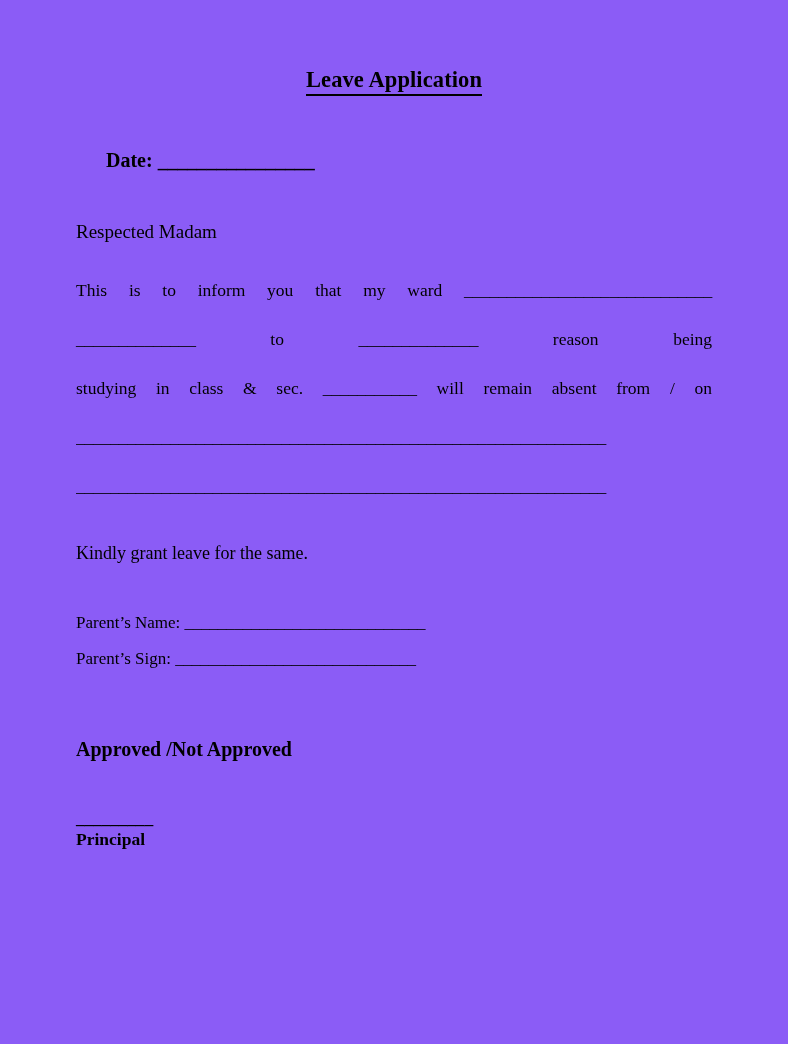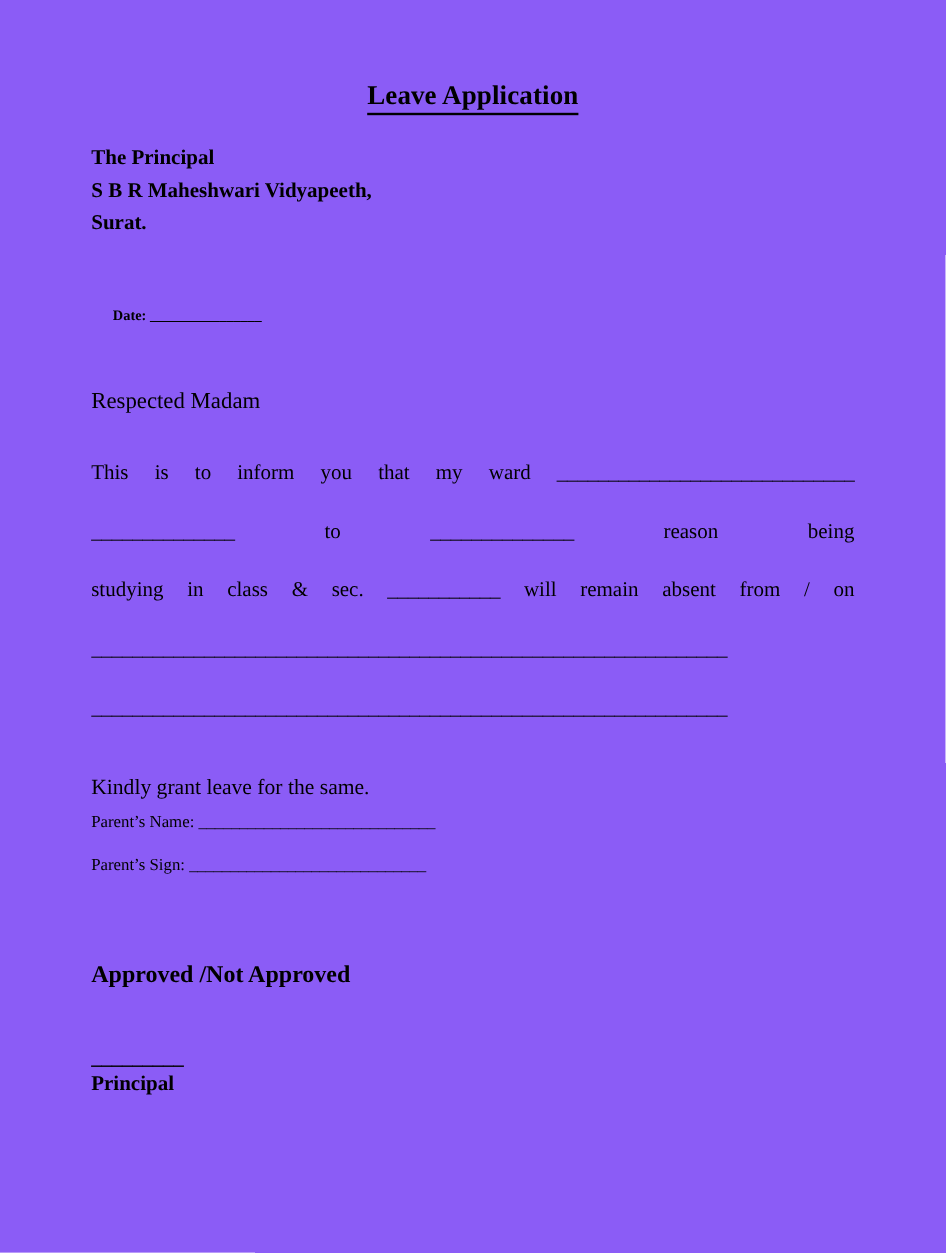--- a/index.html
+++ b/index.html
@@ -48,21 +48,21 @@
   .address-line {
     font-size: 17.5px;
     font-weight: bold;
     line-height: 27px;
     white-space: pre;
   }
 
   
   .date-row {
     margin-top: 28px;
-    font-size: 12px;
+    font-size: 20px;
     font-weight: bold;
     line-height: 24px;
     white-space: pre;
   }
   .date-row .blank {
     font-weight: bold;
     letter-spacing: -0.2px;
   }
 
   
@@ -106,21 +106,22 @@
   }
 
   
   .closing {
     margin-top: 30px;
     font-size: 18px;
     line-height: 24px;
   }
 
   .signature-block {
-    font-size: 14px;
+    margin-top: 40px;
+    font-size: 17px;
     line-height: 36px;
   }
 
   
   .approval {
     margin-top: 60px;
     font-size: 20px;
     font-weight: bold;
     line-height: 24px;
     white-space: pre;
@@ -146,25 +147,20 @@
 </head>
 <body>
 
 <div class="page">
   <div class="content">
 
     <div class="title-block">
       <span class="doc-title">Leave Application</span>
     </div>
 
-    <div class="address-block">
-      <div class="address-line">The Principal</div>
-      <div class="address-line">S B R Maheshwari Vidyapeeth,</div>
-      <div class="address-line">Surat.</div>
-    </div>
 
     <div class="date-row">
       <span>Date:</span><span> </span><span class="blank">________________</span>
     </div>
 
     <div class="salutation">Respected Madam</div>
 
     <div class="body-block">
 
       <div class="jline">

